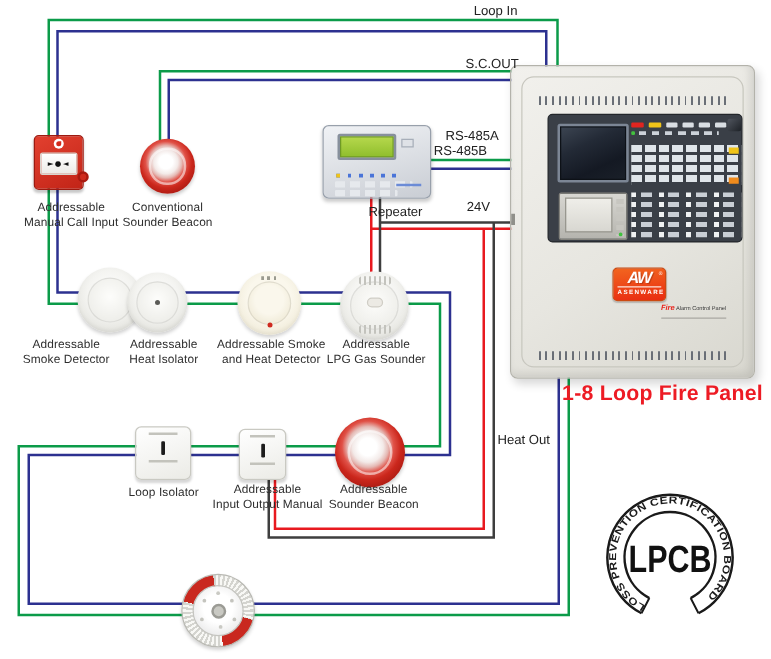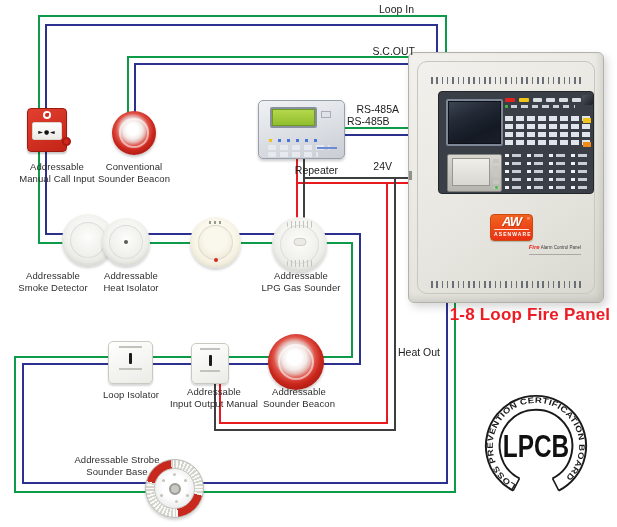--- a/index.html
+++ b/index.html
@@ -305,33 +305,33 @@
     <div>Sounder Beacon</div>
   </div>
   <div class="lbl" style="left:11px;top:270px;width:84px;">
     <div>Addressable</div>
     <div>Smoke Detector</div>
   </div>
   <div class="lbl" style="left:89px;top:270px;width:84px;">
     <div>Addressable</div>
     <div>Heat Isolator</div>
   </div>
+  <div class="lbl" style="left:167px;top:270px;width:100px;">
+    <div>Addressable Smoke</div>
+    <div>and Heat Detector</div>
+  </div>
   <div class="lbl" style="left:253px;top:270px;width:96px;">
     <div>Addressable</div>
     <div>LPG Gas Sounder</div>
   </div>
   <div class="lbl" style="left:91px;top:389px;width:80px;">Loop Isolator</div>
   <div class="lbl" style="left:160px;top:386px;width:108px;">
     <div>Addressable</div>
     <div>Input Output Manual</div>
   </div>
   <div class="lbl" style="left:252px;top:386px;width:94px;">
     <div>Addressable</div>
     <div>Sounder Beacon</div>
   </div>
-  <div class="lbl" style="left:65px;top:454px;width:104px;">
-    <div>Addressable Strobe</div>
-    <div>Sounder Base</div>
-  </div>
 
   <div class="panel-title">1-8 Loop Fire Panel</div>
 
 </div>
 
 </body></html>

